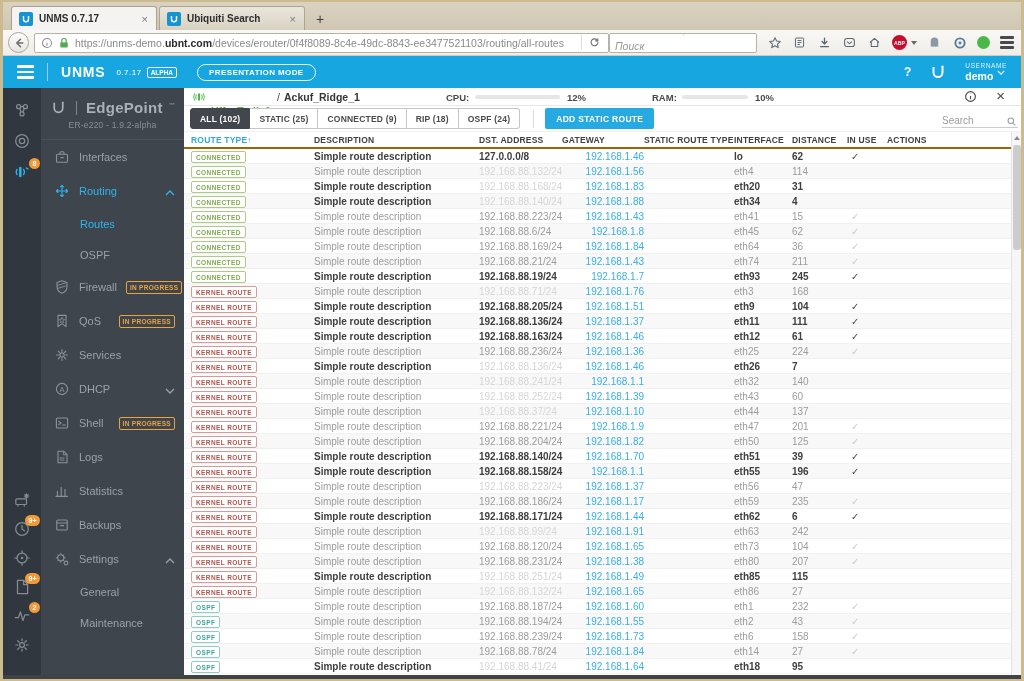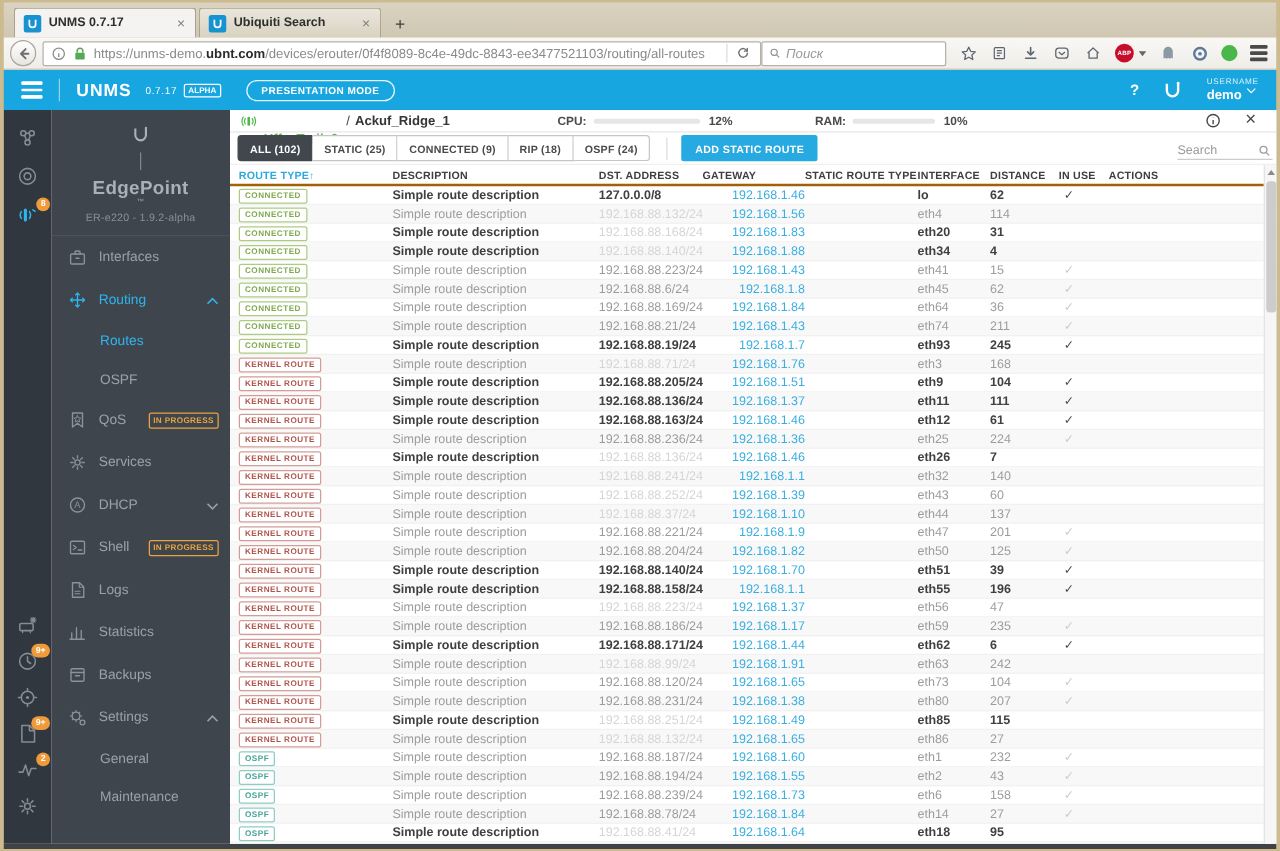--- a/index.html
+++ b/index.html
@@ -23,21 +23,21 @@
 
   
   .nav{height:26px;background:linear-gradient(#f9f8f6,#efede8);display:flex;align-items:center;padding:0 5px;border-bottom:1px solid #cfcbc1;}
   .backbtn{width:21px;height:21px;min-width:21px;border-radius:50%;border:1px solid #aaa69c;background:linear-gradient(#fff,#e7e5df);
            display:flex;align-items:center;justify-content:center;color:#6e6e6e;}
   .urlbox{width:575px;height:20px;background:#fff;border:1px solid #b6b2a8;border-radius:2px;display:flex;align-items:center;
           padding:0 6px;gap:5px;margin-left:5px;font-size:10.5px;color:#8a8a8a;overflow:hidden;white-space:nowrap;}
   .url-domain{color:#2b2b2b;font-weight:bold;}
   .reloadseg{margin-left:auto;border-left:1px solid #ddd;padding:2px 2px 2px 7px;color:#6f6f6f;display:flex;align-items:center;}
   .searchbox2{width:148px;height:20px;background:#fff;border:1px solid #b6b2a8;border-radius:2px;margin-left:0;
-              display:flex;align-items:center;padding:0 5px;gap:4px;color:#8d8d8d;}
+              display:flex;align-items:center;padding:0 5px;gap:4px;color:#8d8d8d;flex-direction:column;}
   .searchbox2 input{border:none;outline:none;width:100%;font-size:10.5px;font-family:"Liberation Sans",sans-serif;background:transparent;color:#444;}
   .searchbox2 input::placeholder{font-style:italic;color:#9a9a9a;}
   .tbicons{display:flex;align-items:center;gap:10px;margin-left:10px;color:#5d6670;}
   .tbicons .ic{width:15px;height:15px;display:flex;align-items:center;justify-content:center;}
   .abp{width:15px;height:15px;border-radius:50%;background:#c70d2c;color:#fff;font-size:5px;font-weight:bold;
        display:flex;align-items:center;justify-content:center;letter-spacing:.2px;}
   .abp-caret{width:0;height:0;border-left:3px solid transparent;border-right:3px solid transparent;border-top:4px solid #666;margin-left:-6px;}
   .gdot{width:13px;height:13px;border-radius:50%;background:#49b749;}
   .burger{display:flex;flex-direction:column;gap:2.5px;}
   .burger i{display:block;width:14px;height:2.5px;background:#4a4a4a;border-radius:1px;}
@@ -63,21 +63,21 @@
 
   .rail{width:38px;background:#31373e;display:flex;flex-direction:column;align-items:center;padding:13px 0 10px;}
   .ricon{position:relative;width:18px;height:18px;color:#848c96;margin-bottom:13px;}
   .ricon.b2{margin-bottom:11px;}
   .ricon.blue{color:#2eb5ee;}
   .rail .rspacer{flex:1;}
   .rbadge{position:absolute;top:-5px;right:-9px;background:#ef9b3a;color:#fff;font-size:7px;font-weight:bold;border-radius:7px;padding:1px 3.5px;line-height:1.3;}
 
   .sidebar{width:143px;background:#3f454d;color:#99a1aa;overflow:hidden;}
   .brand{padding:11px 6px 9px;text-align:center;border-bottom:1px solid #4b525a;}
-  .brand-line{display:flex;align-items:center;justify-content:center;gap:6px;font-size:15px;color:#a9b0b8;font-weight:bold;letter-spacing:.3px;flex-direction:column;}
+  .brand-line{display:flex;align-items:center;justify-content:center;gap:6px;font-size:15px;color:#a9b0b8;font-weight:bold;letter-spacing:.3px;}
   .brand-u{width:17px;height:17px;color:#a9b0b8;}
   .brand-bar{width:1px;height:14px;background:#7e858d;margin:0 3px;}
   .brand-tm{font-size:6px;vertical-align:top;color:#8b929a;margin-top:-6px;}
   .model{font-size:8.5px;color:#878f98;margin-top:4px;letter-spacing:.2px;}
   .sitem{display:flex;align-items:center;height:34px;padding:0 9px 0 13px;font-size:11px;gap:9px;cursor:default;}
   .sitem.sub{height:31px;padding-left:39px;}
   .sitem .icn{width:16px;height:16px;min-width:16px;color:#8a929b;}
   .sitem.active{color:#2eb5ee;}
   .sitem.active .icn{color:#2eb5ee;}
   .progress{margin-left:auto;font-size:6.5px;font-weight:bold;color:#e9a43f;border:1px solid #e9a43f;border-radius:2px;padding:2px 3px;letter-spacing:.3px;white-space:nowrap;}
@@ -361,20 +361,28 @@
               </svg></span>
           </div>
           <div class="sitem sub active">
             <span>Routes</span>
           </div>
           <div class="sitem sub">
             <span>OSPF</span>
           </div>
           <div class="sitem">
             <span class="icn"><svg viewBox="0 0 16 16" width="100%" height="100%" fill="none" stroke="currentColor" stroke-width="1.1" stroke-linecap="round" stroke-linejoin="round">
+                <path d="M8 1.8 l5 1.6 v4.4 c0 3.6-2.6 5.6-5 6.5-2.4-.9-5-2.9-5-6.5 V3.4 z"></path>
+                <path d="M3.6 6.4 l8.2-2.6 M3.8 9.4 l8.2-2.6" stroke-width=".9"></path>
+              </svg></span>
+            <span>Firewall</span>
+            <span class="progress">IN PROGRESS</span>
+          </div>
+          <div class="sitem">
+            <span class="icn"><svg viewBox="0 0 16 16" width="100%" height="100%" fill="none" stroke="currentColor" stroke-width="1.1" stroke-linecap="round" stroke-linejoin="round">
                 <path d="M4 2.4 h8 V13.6 l-4-3-4 3 z"></path>
                 <path d="M8 4.6 l.8 1.6 1.8.3 -1.3 1.3.3 1.8 -1.6-.8-1.6.8.3-1.8 -1.3-1.3 1.8-.3z" stroke-width=".8"></path>
               </svg></span>
             <span>QoS</span>
             <span class="progress">IN PROGRESS</span>
           </div>
           <div class="sitem">
             <span class="icn"><svg viewBox="0 0 16 16" width="100%" height="100%" fill="none" stroke="currentColor" stroke-width="1.1" stroke-linecap="round" stroke-linejoin="round">
                 <circle cx="8" cy="8" r="2.1"></circle>
                 <path d="M8 2.6 v1.8 M8 11.6 v1.8 M2.6 8 h1.8 M11.6 8 h1.8 M4.2 4.2 l1.3 1.3 M10.5 10.5 l1.3 1.3 M11.8 4.2 l-1.3 1.3 M5.5 10.5 l-1.3 1.3"></path>

